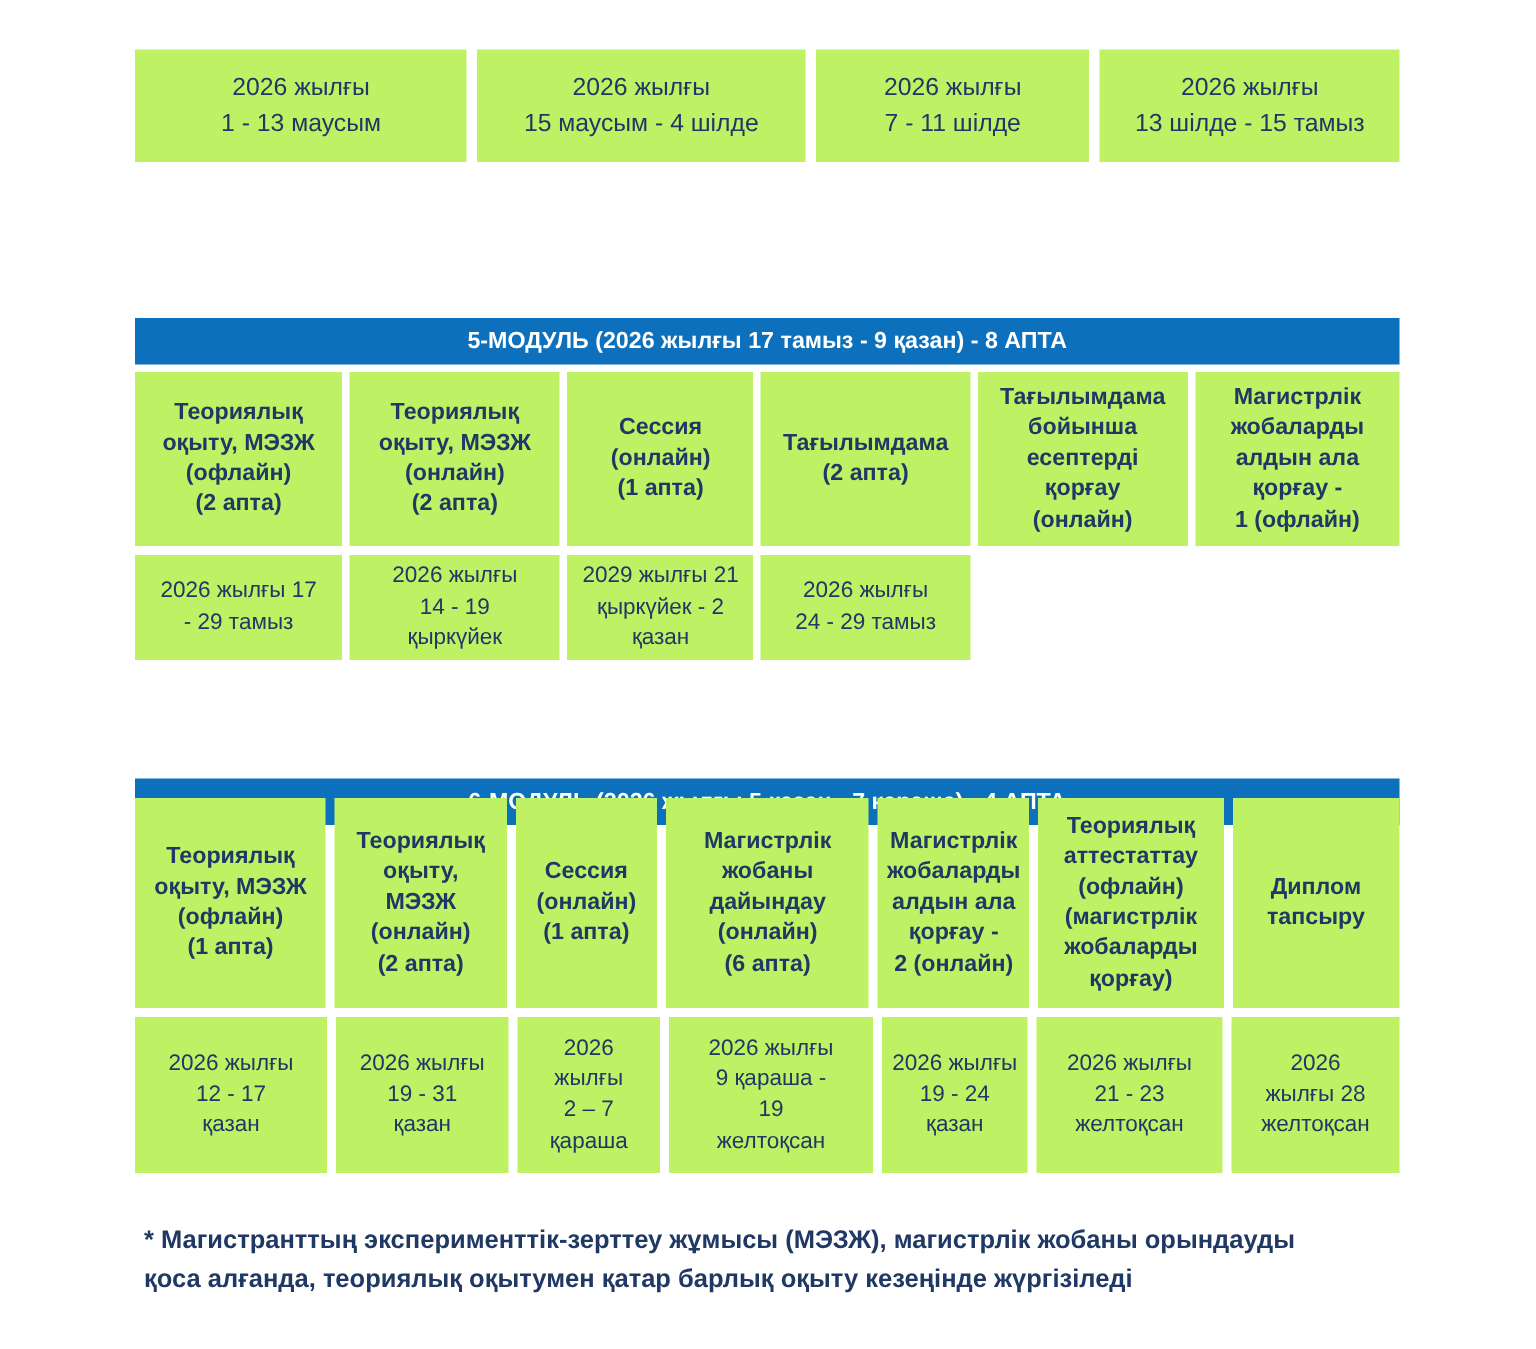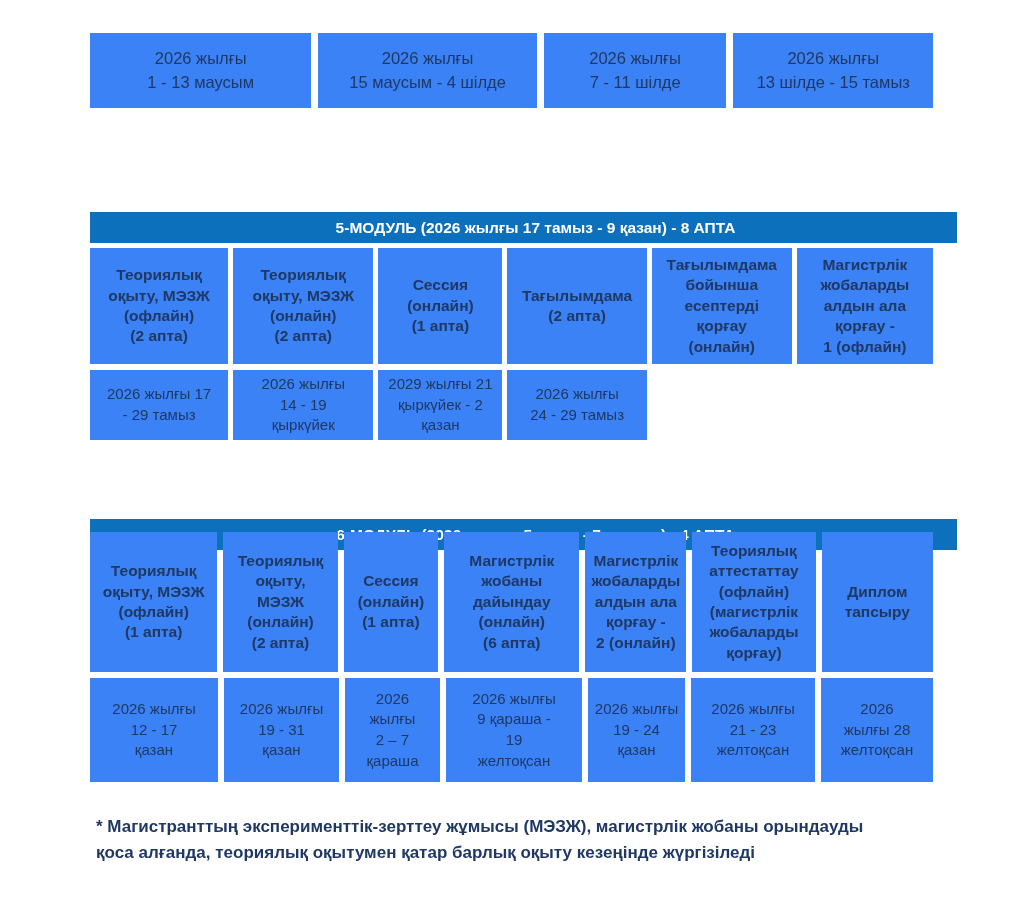--- a/index.html
+++ b/index.html
@@ -10,21 +10,21 @@
   }
   .page {
     position: relative;
     width: 1024px;
     height: 899px;
     background: #ffffff;
     overflow: hidden;
     color: #1f3864;
   }
   .cell {
-    background: #3b82f6;
+    background: #bef264;
     color: #1f3864;
     display: flex;
     align-items: center;
     justify-content: center;
     text-align: center;
     white-space: pre-line;
     padding: 4px 6px;
     box-sizing: border-box;
   }
   
@@ -47,21 +47,20 @@
     left: 90px;
     width: 843px; height: 31px;
     background: #0c70bd;
     color: #ffffff;
     font-size: 15.5px;
     font-weight: 700;
     display: flex;
     align-items: center;
     justify-content: center;
     text-align: center;
-    padding-left: 24px;
   }
   .bar-m5 { top: 212px; }
   .bar-m6 { top: 478px; margin-top: 41px; }
   
   .grid {
     position: absolute;
     left: 90px;
     width: 843px;
     display: grid;
   }

